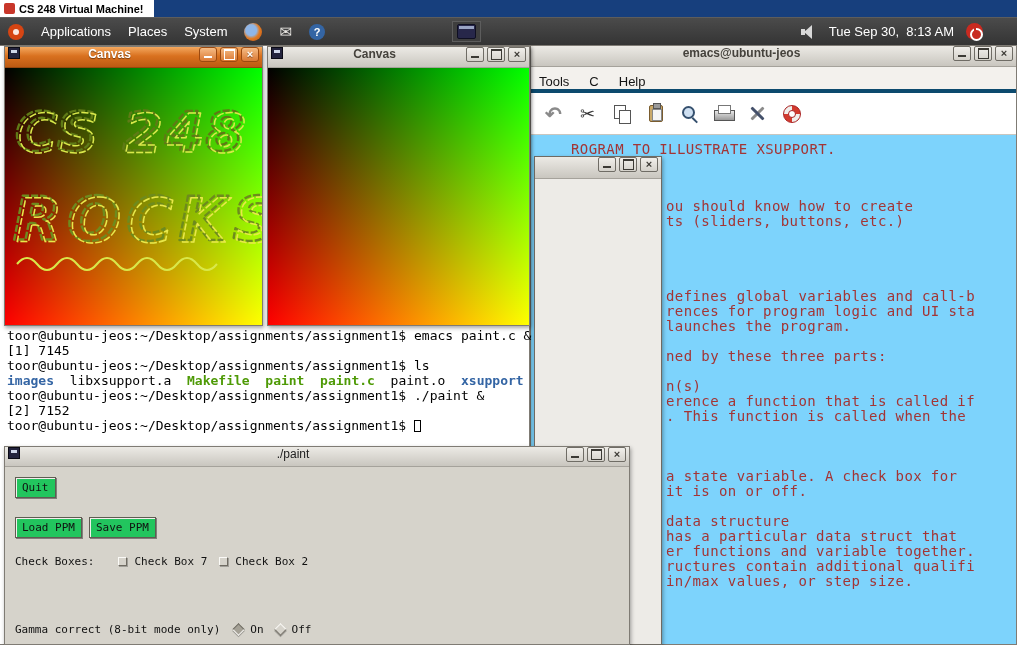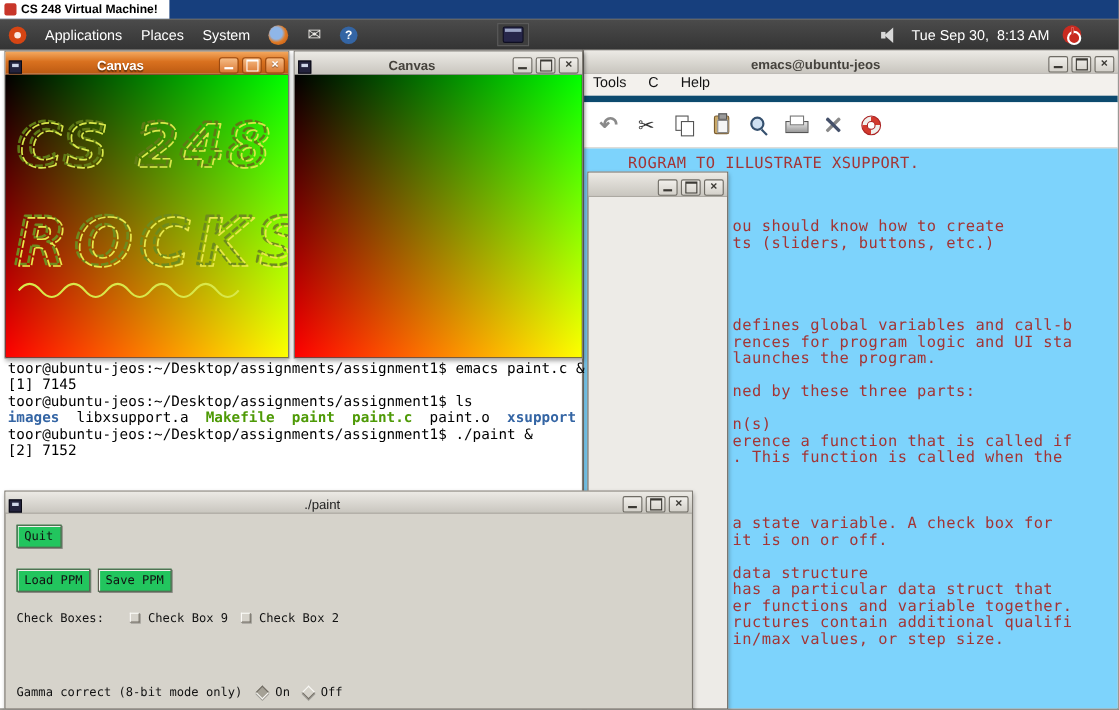--- a/index.html
+++ b/index.html
@@ -1,21 +1,21 @@
 <!DOCTYPE html>
 <html><head>
 <meta charset="utf-8">
 <style>
   *{margin:0;padding:0;box-sizing:border-box}
   html,body{width:1017px;height:645px}
   body{position:relative;overflow:hidden;background:#8f8c86;font-family:"Liberation Sans",sans-serif}
   .win{position:absolute;border:1px solid #7f7b74;box-shadow:1px 2px 4px rgba(0,0,0,.35)}
 
   
-  .titlebar{height:21px;display:flex;align-items:flex-end;padding:0 3px;gap:4px;position:relative;user-select:none}
+  .titlebar{height:21px;display:flex;align-items:flex-start;padding:0 3px;gap:4px;position:relative;user-select:none}
   .titlebar .title{flex:1;text-align:center;font-size:12px;font-weight:bold;white-space:nowrap;overflow:hidden}
   .tb-inactive{background:linear-gradient(#eceae5,#c9c6bf);color:#45423c;border-bottom:1px solid #a5a29b}
   .tb-active{background:linear-gradient(#f4a85e,#d9711f 45%,#bc5a12);color:#fff;text-shadow:0 1px 1px rgba(0,0,0,.45);border-bottom:1px solid #96470e}
   .cicon{width:12px;height:12px;background:#23233d;border:1px solid #0a0a14;flex:none;position:relative}
   .cicon::after{content:"";position:absolute;left:2px;top:2px;width:6px;height:3px;background:#cfd6e8}
   .wbtns{display:flex;gap:3px;flex:none}
   .wbtn{width:18px;height:15px;display:flex;align-items:center;justify-content:center;cursor:pointer;position:relative}
   .wbtn .x{font-size:11px;font-weight:bold;line-height:1}
   .wbtn.min::after{content:"";width:8px;height:2px;background:currentColor;position:absolute;bottom:3px}
   .wbtn.max::after{content:"";width:9px;height:8px;border:1px solid currentColor;border-top-width:2px}
@@ -31,21 +31,21 @@
   text.doodle{font-family:"DejaVu Sans",sans-serif;font-weight:bold;font-style:italic;fill:none;stroke-linejoin:round;stroke-dasharray:7 2}
 
   
   .terminal{left:0;top:45px;width:530px;height:600px;background:#fff;border-left:none;z-index:12}
   .term-text{position:absolute;left:7px;top:282px;right:2px}
   .tline{height:15px;font:13px/15px "DejaVu Sans Mono",monospace;white-space:pre;color:#000}
   .cursor{display:inline-block;width:7px;height:12px;border:1px solid #000;vertical-align:-2px;margin-left:8px}
 
   
   .emacs{left:530px;top:45px;width:487px;height:600px;background:#fff;z-index:10}
-  .e-menubar{height:26px;background:#f3f1ed;border-bottom:6px solid #0c4a6e;display:flex;align-items:flex-start;gap:20px;padding-left:8px;font-size:13px;color:#141414}
+  .e-menubar{height:26px;background:#f3f1ed;border-bottom:4px solid #0c4a6e;display:flex;align-items:flex-end;gap:20px;padding-left:8px;font-size:13px;color:#141414}
   .e-menubar span{cursor:pointer}
   .e-toolbar{height:42px;background:#fff;border-bottom:1px solid #c9c6bf;display:flex;align-items:center;gap:9px;padding-left:10px}
   .tico{width:25px;height:26px;display:flex;align-items:center;justify-content:center;font-size:18px;color:#333;cursor:pointer}
   .ico-undo{color:#8a8a8a;font-size:20px;font-weight:bold}
   .ic-copy{position:relative;width:16px;height:18px}
   .ic-copy::before,.ic-copy::after{content:"";position:absolute;width:10px;height:12px;background:#fff;border:1px solid #555}
   .ic-copy::before{left:0;top:0}
   .ic-copy::after{left:5px;top:5px}
   .ic-paste{position:relative;width:14px;height:17px;background:#c9a96a;border:1px solid #7a5c2e;border-radius:2px}
   .ic-paste::before{content:"";position:absolute;left:3px;top:-3px;width:6px;height:4px;background:#9a9a9a;border:1px solid #555}
@@ -185,20 +185,21 @@
   </div>
 
   <div class="win terminal">
     <div class="term-text">
       <div class="tline">toor@ubuntu-jeos:~/Desktop/assignments/assignment1$ emacs paint.c &amp;</div>
       <div class="tline">[1] 7145</div>
       <div class="tline">toor@ubuntu-jeos:~/Desktop/assignments/assignment1$ ls</div>
       <div class="tline"><span style="color: rgb(52, 101, 164); font-weight: bold;">images</span>  <span style="color: rgb(0, 0, 0);">libxsupport.a</span>  <span style="color: rgb(78, 154, 6); font-weight: bold;">Makefile</span>  <span style="color: rgb(78, 154, 6); font-weight: bold;">paint</span>  <span style="color: rgb(78, 154, 6); font-weight: bold;">paint.c</span>  <span style="color: rgb(0, 0, 0);">paint.o</span>  <span style="color: rgb(52, 101, 164); font-weight: bold;">xsupport</span></div>
       <div class="tline">toor@ubuntu-jeos:~/Desktop/assignments/assignment1$ ./paint &amp;</div>
       <div class="tline">[2] 7152</div>
+      <div class="tline"><span>toor@ubuntu-jeos:~/Desktop/assignments/assignment1$</span><span class="cursor"></span></div>
     </div>
   </div>
 
   <div class="win middlewin">
     <div class="titlebar tb-inactive btn-gray">
       <span class="wbtns">
         <span class="wbtn min"></span>
         <span class="wbtn max"></span>
         <span class="wbtn">
             <span class="x">×</span>
@@ -266,21 +267,21 @@
       <div class="prow" style="top:10px">
         <button class="xbtn">Quit</button>
       </div>
       <div class="prow" style="top:50px;gap:7px">
         <button class="xbtn">Load PPM</button>
         <button class="xbtn">Save PPM</button>
       </div>
       <div class="prow" style="top:88px">
         <span>Check Boxes:</span>
         <span class="cbx" style="margin-left:24px"></span>
-        <span style="margin-left:7px">Check Box 9</span>
+        <span style="margin-left:7px">Check Box 7</span>
         <span class="cbx" style="margin-left:12px"></span>
         <span style="margin-left:7px">Check Box 2</span>
       </div>
       <div class="prow" style="top:156px">
         <span>Gamma correct (8-bit mode only)</span>
         <span class="dmd sel" style="margin-left:14px"></span>
         <span style="margin-left:7px">On</span>
         <span class="dmd" style="margin-left:12px"></span>
         <span style="margin-left:7px">Off</span>
       </div>

